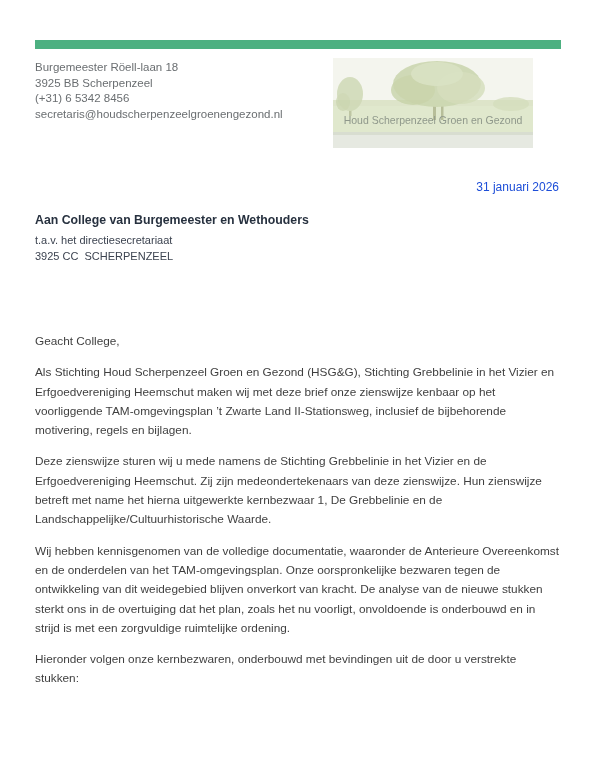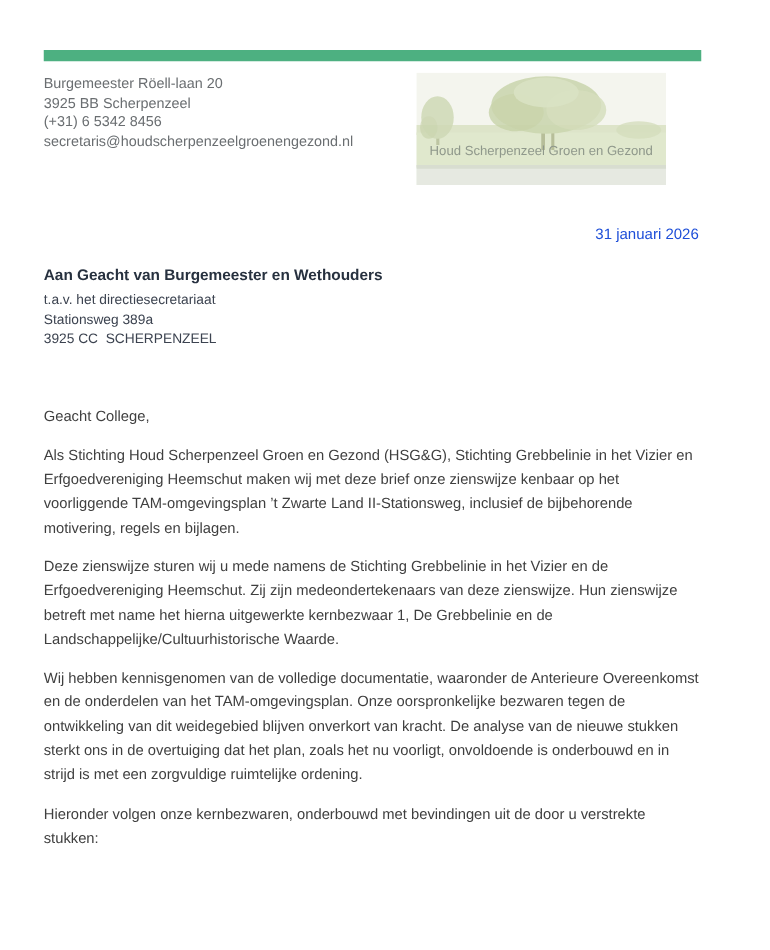--- a/index.html
+++ b/index.html
@@ -42,39 +42,39 @@
   .recipient { margin-top:17px; }
   .recipient-main {
     margin:0 0 3px 0; font-size:12.3px; font-weight:bold;
     line-height:19px; color:#27313f;
   }
   .recipient-line {
     margin:0; font-size:11px; line-height:15.5px;
     color:#3c4350; white-space:pre-wrap;
   }
   .salutation {
-    margin:44px 0 0 0; font-size:11.8px; line-height:19.3px; color:#3f3f3f;
+    margin:68px 0 0 0; font-size:11.8px; line-height:19.3px; color:#3f3f3f;
   }
   .para {
     margin:12px 0 0 0; font-size:11.8px; line-height:19.3px;
     color:#3f3f3f;
   }
   .caption-text {
     font-family:"Liberation Sans", sans-serif;
   }
 </style>
 </head>
 <body>
 
 <div class="page">
 
   <div class="topbar"></div>
 
   <div class="header">
-    <p class="contact-line">Burgemeester Röell-laan 20</p>
+    <p class="contact-line">Burgemeester Röell-laan 18</p>
     <p class="contact-line">3925 BB Scherpenzeel</p>
     <p class="contact-line">(+31) 6 5342 8456</p>
     <p class="contact-line">secretaris@houdscherpenzeelgroenengezond.nl</p>
   </div>
 
   <div class="photo">
     <svg width="200" height="90" viewBox="0 0 200 90" xmlns="http://www.w3.org/2000/svg">
 
       <rect x="0" y="0" width="200" height="90" fill="#f4f5ee"></rect>
 
@@ -104,23 +104,22 @@
 
       <text class="caption-text" x="100" y="66" text-anchor="middle" font-size="10.5" fill="#8f988b">Houd Scherpenzeel Groen en Gezond</text>
     </svg>
   </div>
 
   <div class="content">
     <p class="date-line">31 januari 2026</p>
 
 
     <div class="recipient">
-      <p class="recipient-main">Aan Geacht van Burgemeester en Wethouders</p>
+      <p class="recipient-main">Aan College van Burgemeester en Wethouders</p>
       <p class="recipient-line">t.a.v. het directiesecretariaat</p>
-      <p class="recipient-line">Stationsweg 389a</p>
       <p class="recipient-line">3925 CC  SCHERPENZEEL</p>
     </div>
 
     <p class="salutation">Geacht College,</p>
 
     <p class="para">Als Stichting Houd Scherpenzeel Groen en Gezond (HSG&amp;G), Stichting Grebbelinie in het Vizier en Erfgoedvereniging Heemschut maken wij met deze brief onze zienswijze kenbaar op het voorliggende TAM-omgevingsplan ’t Zwarte Land II-Stationsweg, inclusief de bijbehorende motivering, regels en bijlagen.</p>
     <p class="para">Deze zienswijze sturen wij u mede namens de Stichting Grebbelinie in het Vizier en de Erfgoedvereniging Heemschut. Zij zijn medeondertekenaars van deze zienswijze. Hun zienswijze betreft met name het hierna uitgewerkte kernbezwaar 1, De Grebbelinie en de Landschappelijke/Cultuurhistorische Waarde.</p>
     <p class="para">Wij hebben kennisgenomen van de volledige documentatie, waaronder de Anterieure Overeenkomst en de onderdelen van het TAM-omgevingsplan. Onze oorspronkelijke bezwaren tegen de ontwikkeling van dit weidegebied blijven onverkort van kracht. De analyse van de nieuwe stukken sterkt ons in de overtuiging dat het plan, zoals het nu voorligt, onvoldoende is onderbouwd en in strijd is met een zorgvuldige ruimtelijke ordening.</p>
     <p class="para">Hieronder volgen onze kernbezwaren, onderbouwd met bevindingen uit de door u verstrekte stukken:</p>
   </div>

